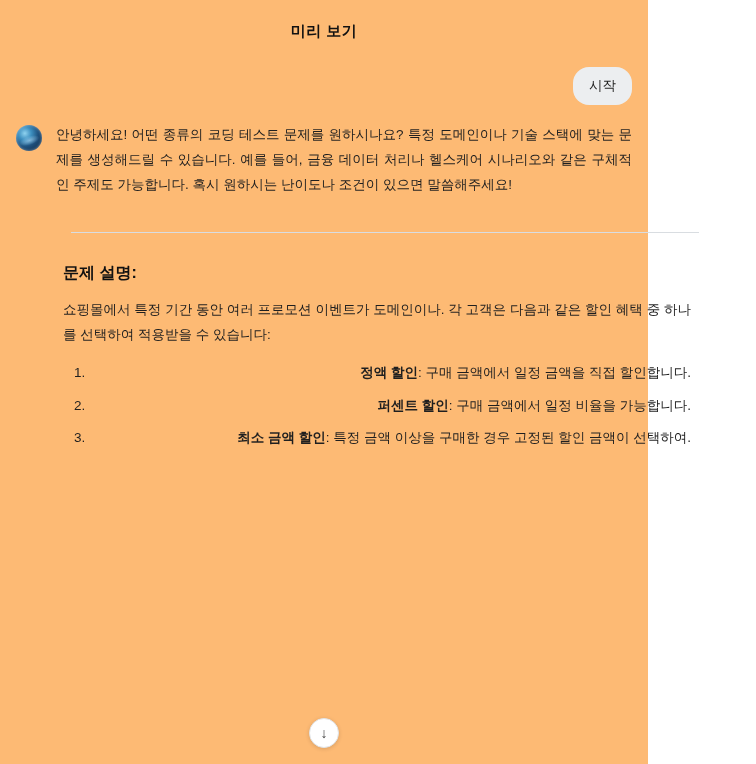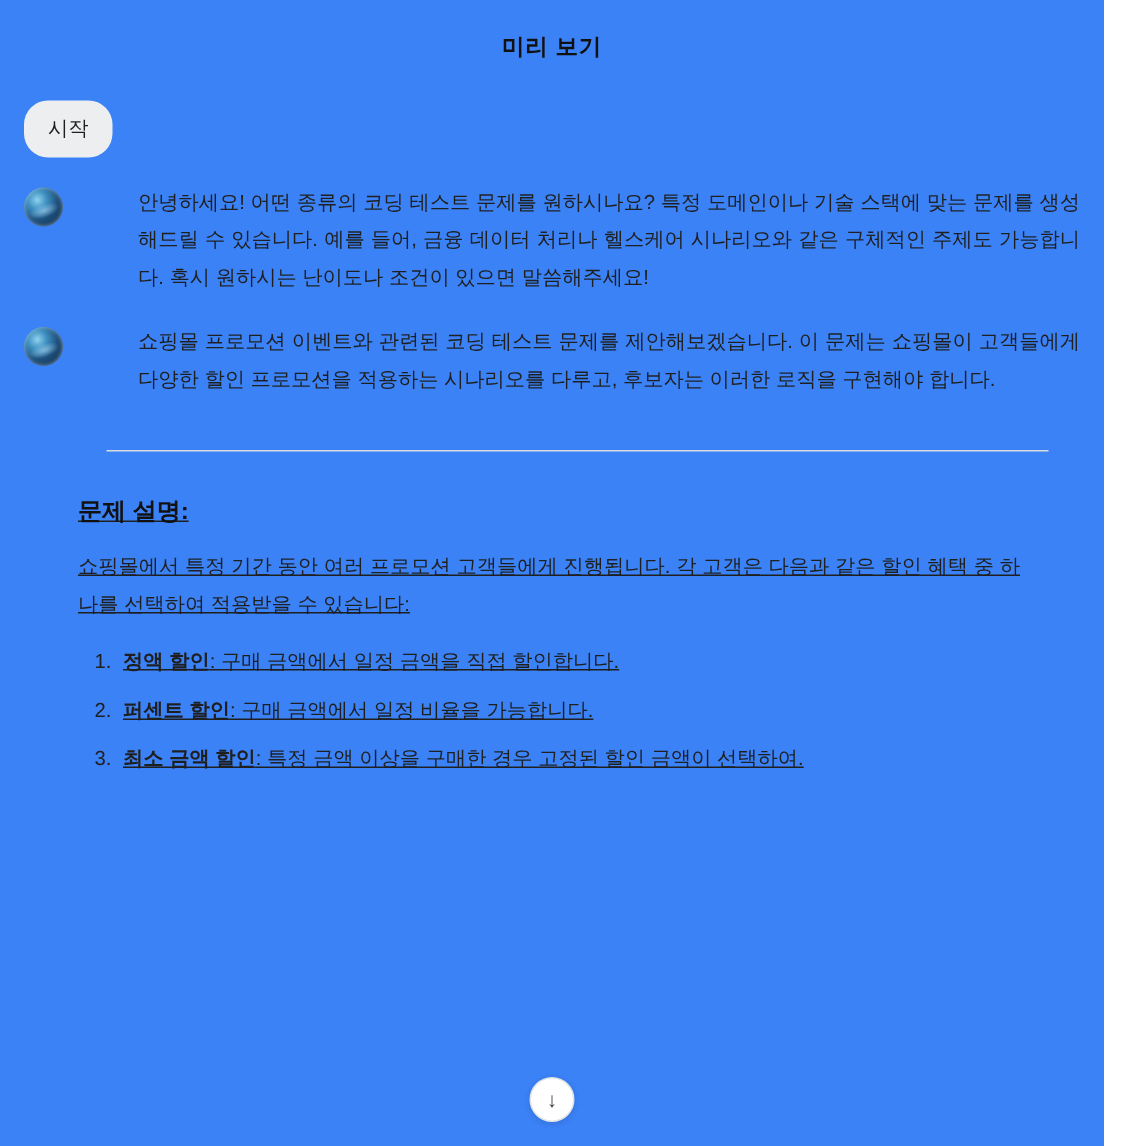--- a/index.html
+++ b/index.html
@@ -9,49 +9,48 @@
   body {
     width: 756px;
     height: 764px;
     background: #ffffff;
     font-family: "Liberation Sans", sans-serif;
     color: #1f1f1f;
     overflow: hidden;
   }
   .page {
     position: relative;
-    width: 736px;
+    width: 648px;
     height: 764px;
-    background: #3b82f6;
+    background: #fdba74;
     box-sizing: border-box;
     padding: 0 16px;
   }
   .preview-title {
     text-align: center;
     font-size: 15px;
     font-weight: bold;
     color: #111111;
     padding-top: 22px;
     letter-spacing: 0.5px;
   }
   .chat {
     margin-top: 26px;
   }
   .row {
     display: flex;
     margin-bottom: 18px;
   }
   .row.user {
-    justify-content: flex-start;
+    justify-content: flex-end;
     font-family: Liberation Serif, serif;
   }
   .row.assistant {
     justify-content: flex-end;
     align-items: flex-start;
-    gap: 36px;
   }
   .bubble-user {
     background: #eceef0;
     color: #1f1f1f;
     border-radius: 16px;
     padding: 9px 16px;
     font-size: 13.5px;
     line-height: 1.5;
     max-width: 560px;
   }
@@ -86,41 +85,41 @@
     max-width: 672px;
     text-align: justify;
   }
   .divider {
     border: none;
     border-top: 1px solid #d9dde1;
     margin: 34px 0 30px 55px;
     width: 628px;
   }
   .section {
-    margin-left: 36px;
+    margin-left: 47px;
     width: 628px;
-    text-decoration: underline;
   }
   .section-title {
     font-size: 16px;
     font-weight: bold;
     color: #111111;
     margin-bottom: 14px;
   }
   .section-intro {
     font-size: 13.5px;
     line-height: 1.85;
     text-align: justify;
     margin-bottom: 12px;
   }
   ol.items {
     margin: 0;
     padding-left: 26px;
     font-size: 13.5px;
     line-height: 1.9;
+    text-align: right;
   }
   ol.items li {
     margin-bottom: 7px;
     padding-left: 4px;
   }
   ol.items li b {
     font-weight: bold;
   }
   .scroll-hint {
     position: absolute;
@@ -153,32 +152,28 @@
     <div class="row user">
       <div class="bubble-user">시작</div>
     </div>
 
     <div class="row assistant">
       <div class="avatar"></div>
       <div class="assistant-text">안녕하세요! 어떤 종류의 코딩 테스트 문제를 원하시나요? 특정 도메인이나 기술 스택에 맞는 문제를 생성해드릴 수 있습니다. 예를 들어, 금융 데이터 처리나 헬스케어 시나리오와 같은 구체적인 주제도 가능합니다. 혹시 원하시는 난이도나 조건이 있으면 말씀해주세요!</div>
     </div>
 
 
-    <div class="row assistant">
-      <div class="avatar"></div>
-      <div class="assistant-text">쇼핑몰 프로모션 이벤트와 관련된 코딩 테스트 문제를 제안해보겠습니다. 이 문제는 쇼핑몰이 고객들에게 다양한 할인 프로모션을 적용하는 시나리오를 다루고, 후보자는 이러한 로직을 구현해야 합니다.</div>
-    </div>
 
   </div>
 
   <hr class="divider">
 
   <div class="section">
     <div class="section-title">문제 설명:</div>
-    <div class="section-intro">쇼핑몰에서 특정 기간 동안 여러 프로모션 고객들에게 진행됩니다. 각 고객은 다음과 같은 할인 혜택 중 하나를 선택하여 적용받을 수 있습니다:</div>
+    <div class="section-intro">쇼핑몰에서 특정 기간 동안 여러 프로모션 이벤트가 도메인이나. 각 고객은 다음과 같은 할인 혜택 중 하나를 선택하여 적용받을 수 있습니다:</div>
     <ol class="items">
       <li>
         <b>정액 할인</b><span>: 구매 금액에서 일정 금액을 직접 할인합니다.</span>
       </li>
       <li>
         <b>퍼센트 할인</b><span>: 구매 금액에서 일정 비율을 가능합니다.</span>
       </li>
       <li>
         <b>최소 금액 할인</b><span>: 특정 금액 이상을 구매한 경우 고정된 할인 금액이 선택하여.</span>
       </li>

